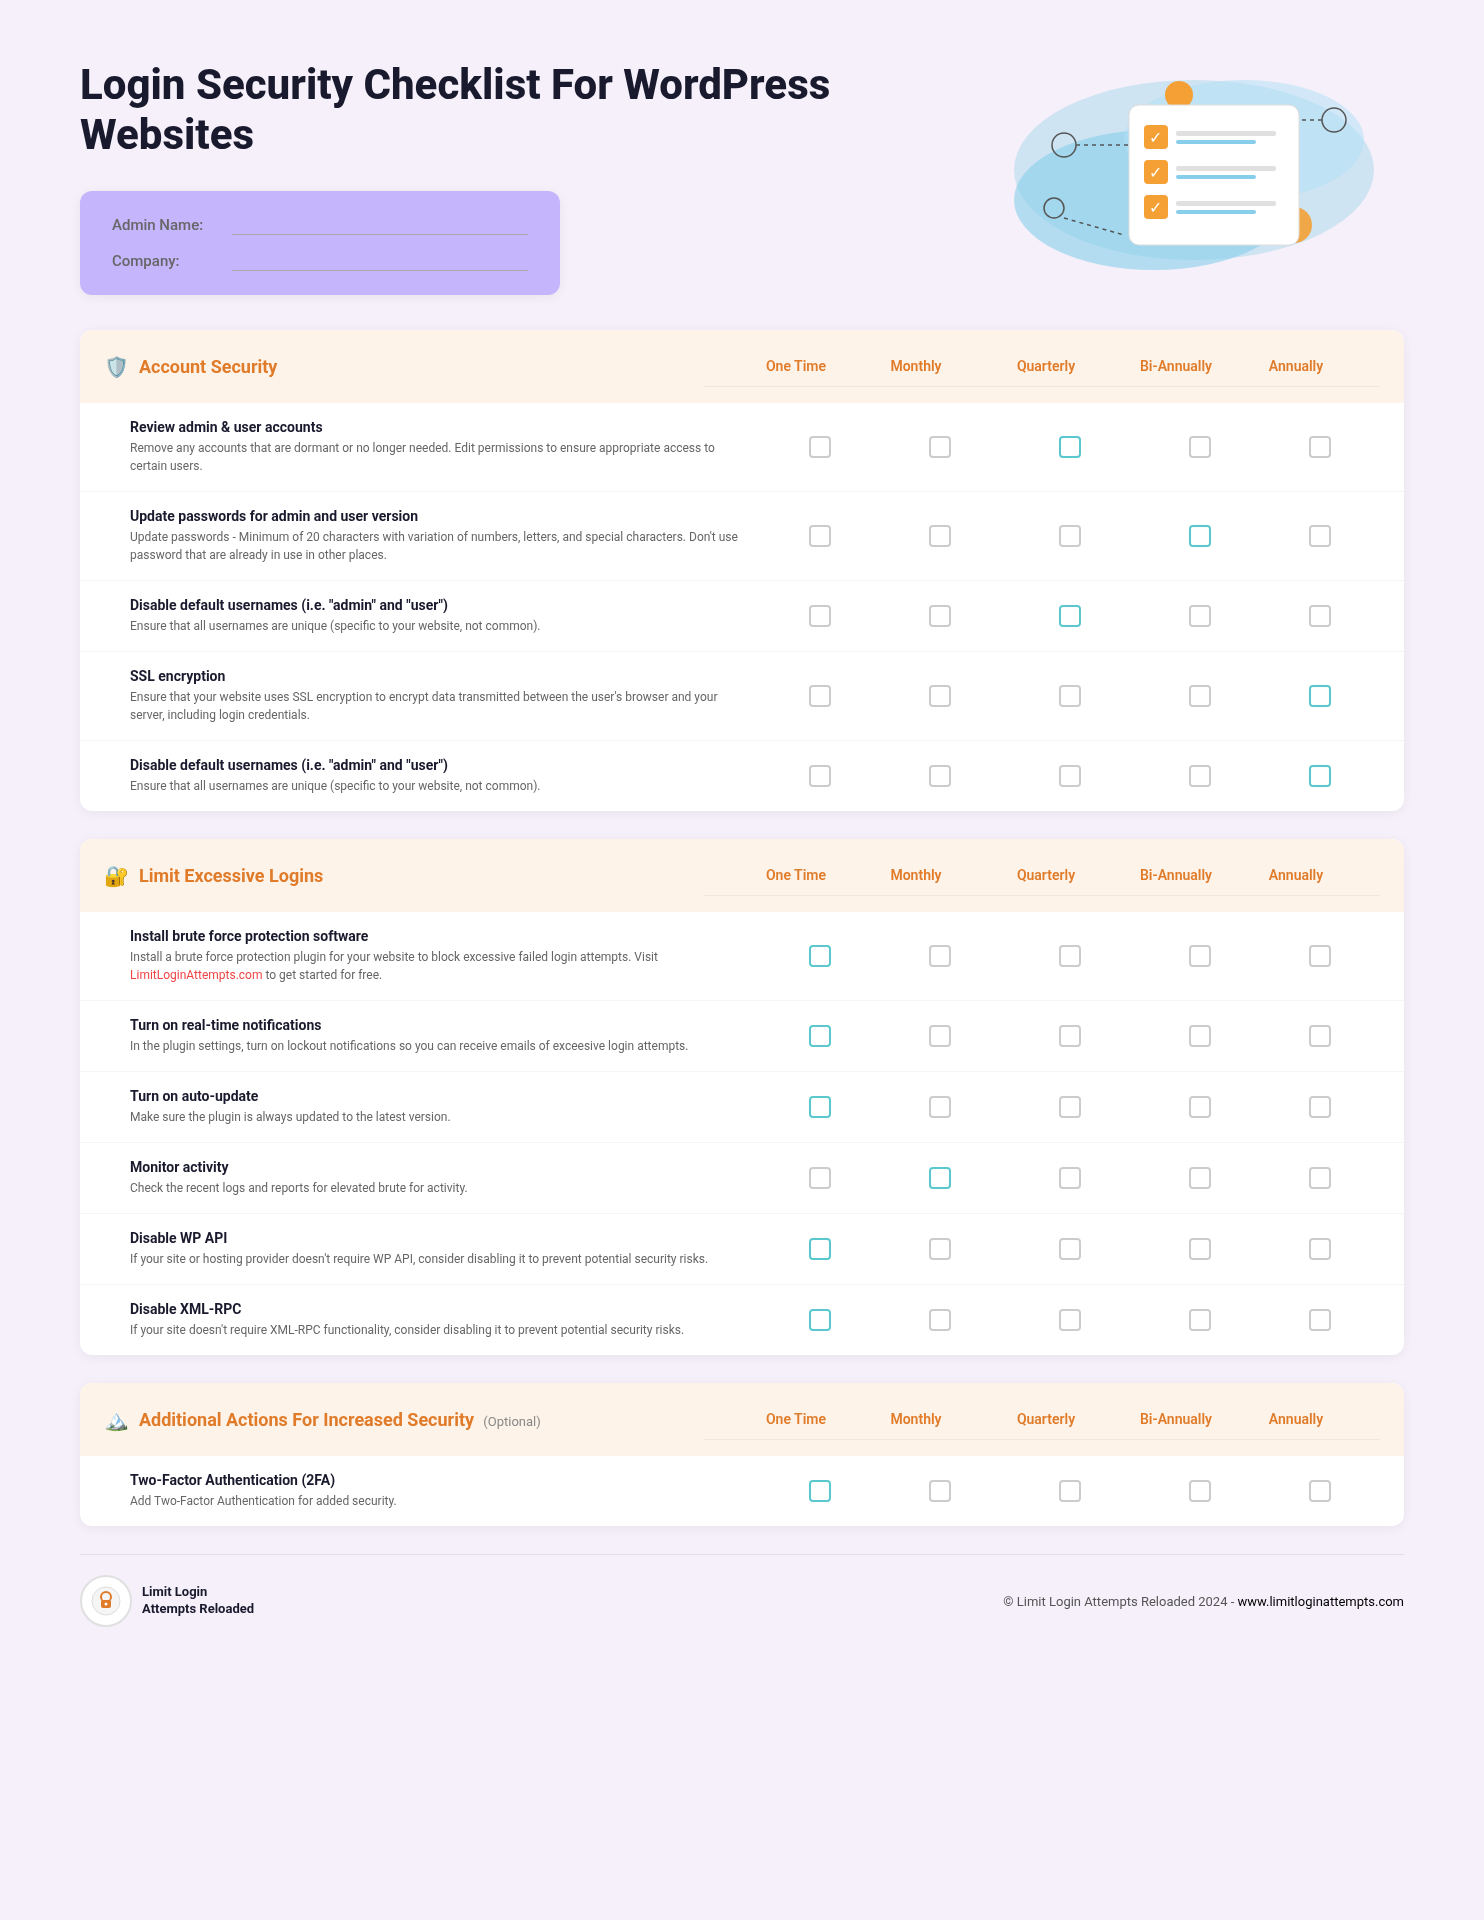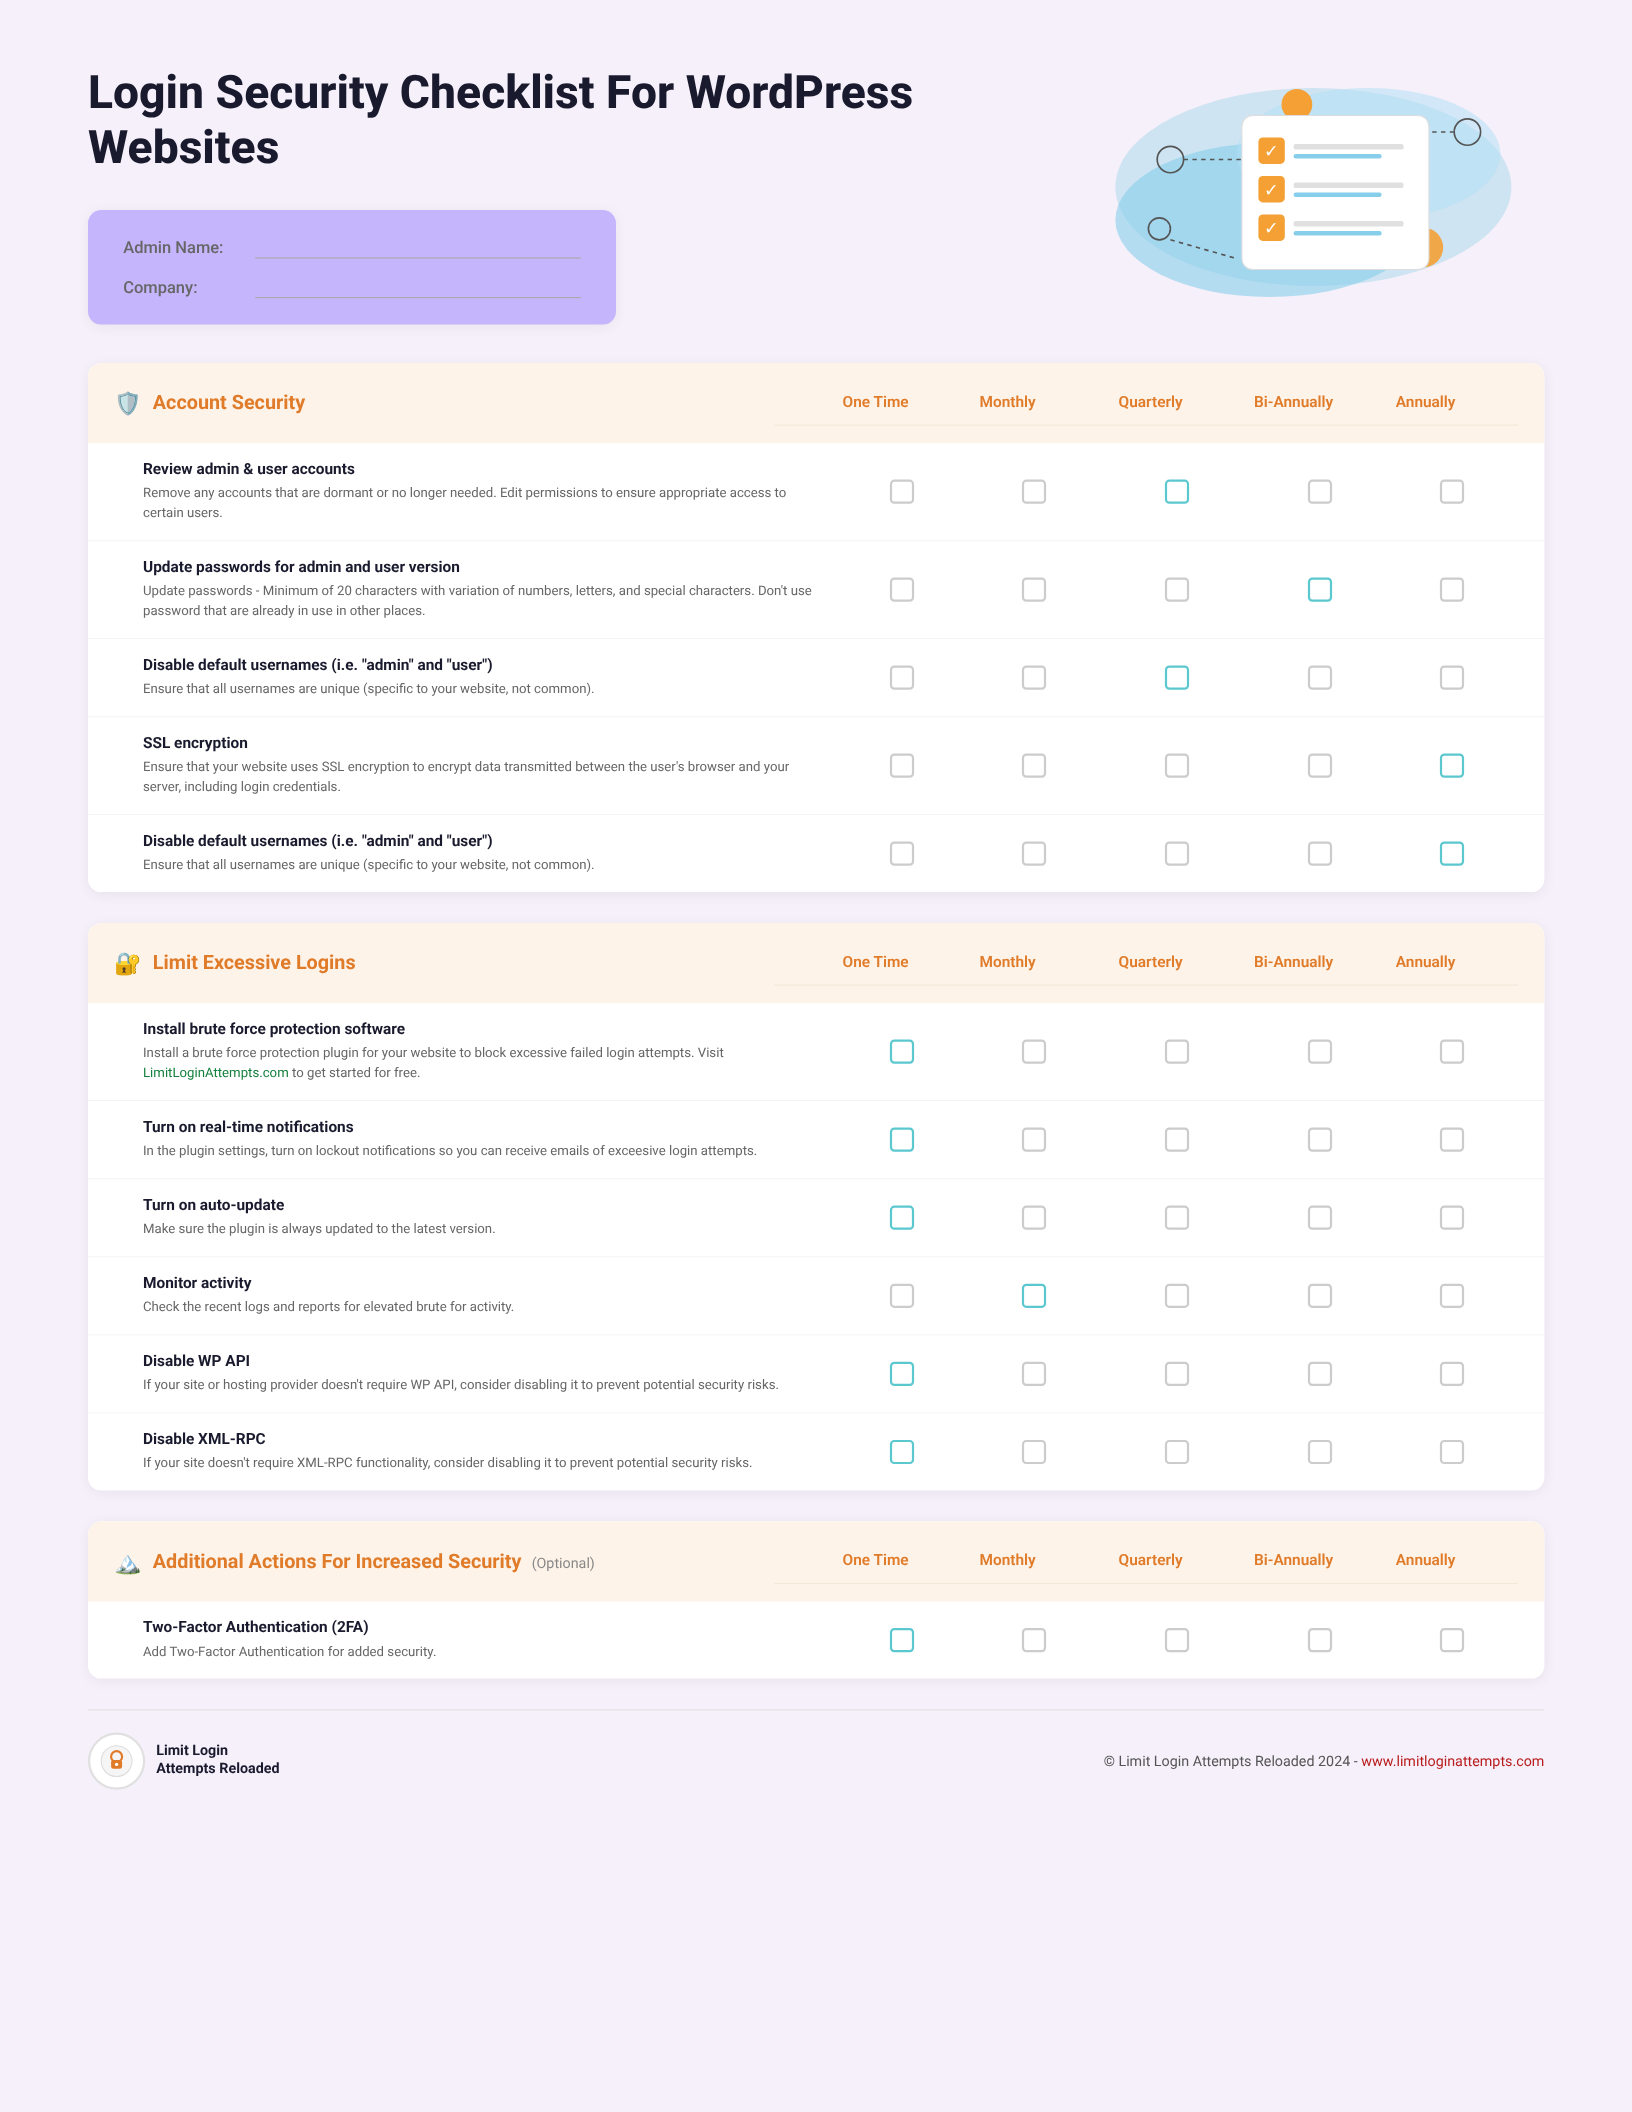--- a/index.html
+++ b/index.html
@@ -121,21 +121,21 @@
       font-size: 14px;
       font-weight: 700;
       color: #1a1a2e;
       margin-bottom: 4px;
     }
     .row-desc {
       font-size: 12px;
       color: #666;
       line-height: 1.5;
     }
-    .row-desc a { color: #15803d; text-decoration: none; }
+    .row-desc a { color: #ef4444; text-decoration: none; }
 
     .check-cell {
       display: flex;
       justify-content: center;
       align-items: center;
     }
 
     .checkbox {
       width: 22px;
       height: 22px;
@@ -177,21 +177,21 @@
     .footer-brand-text {
       font-size: 13px;
       font-weight: 700;
       color: #1a1a2e;
       line-height: 1.3;
     }
     .footer-copyright {
       font-size: 13px;
       color: #555;
     }
-    .footer-copyright a { color: #b91c1c; text-decoration: none; }
+    .footer-copyright a { color: #000000; text-decoration: none; }
   </style>
 </head>
 <body>
 
 <div class="header-section">
   <div class="title-area">
     <h1 class="main-title">Login Security Checklist For WordPress Websites</h1>
     <div class="form-box">
       <div class="form-row">
         <span class="form-label">Admin Name:</span>

